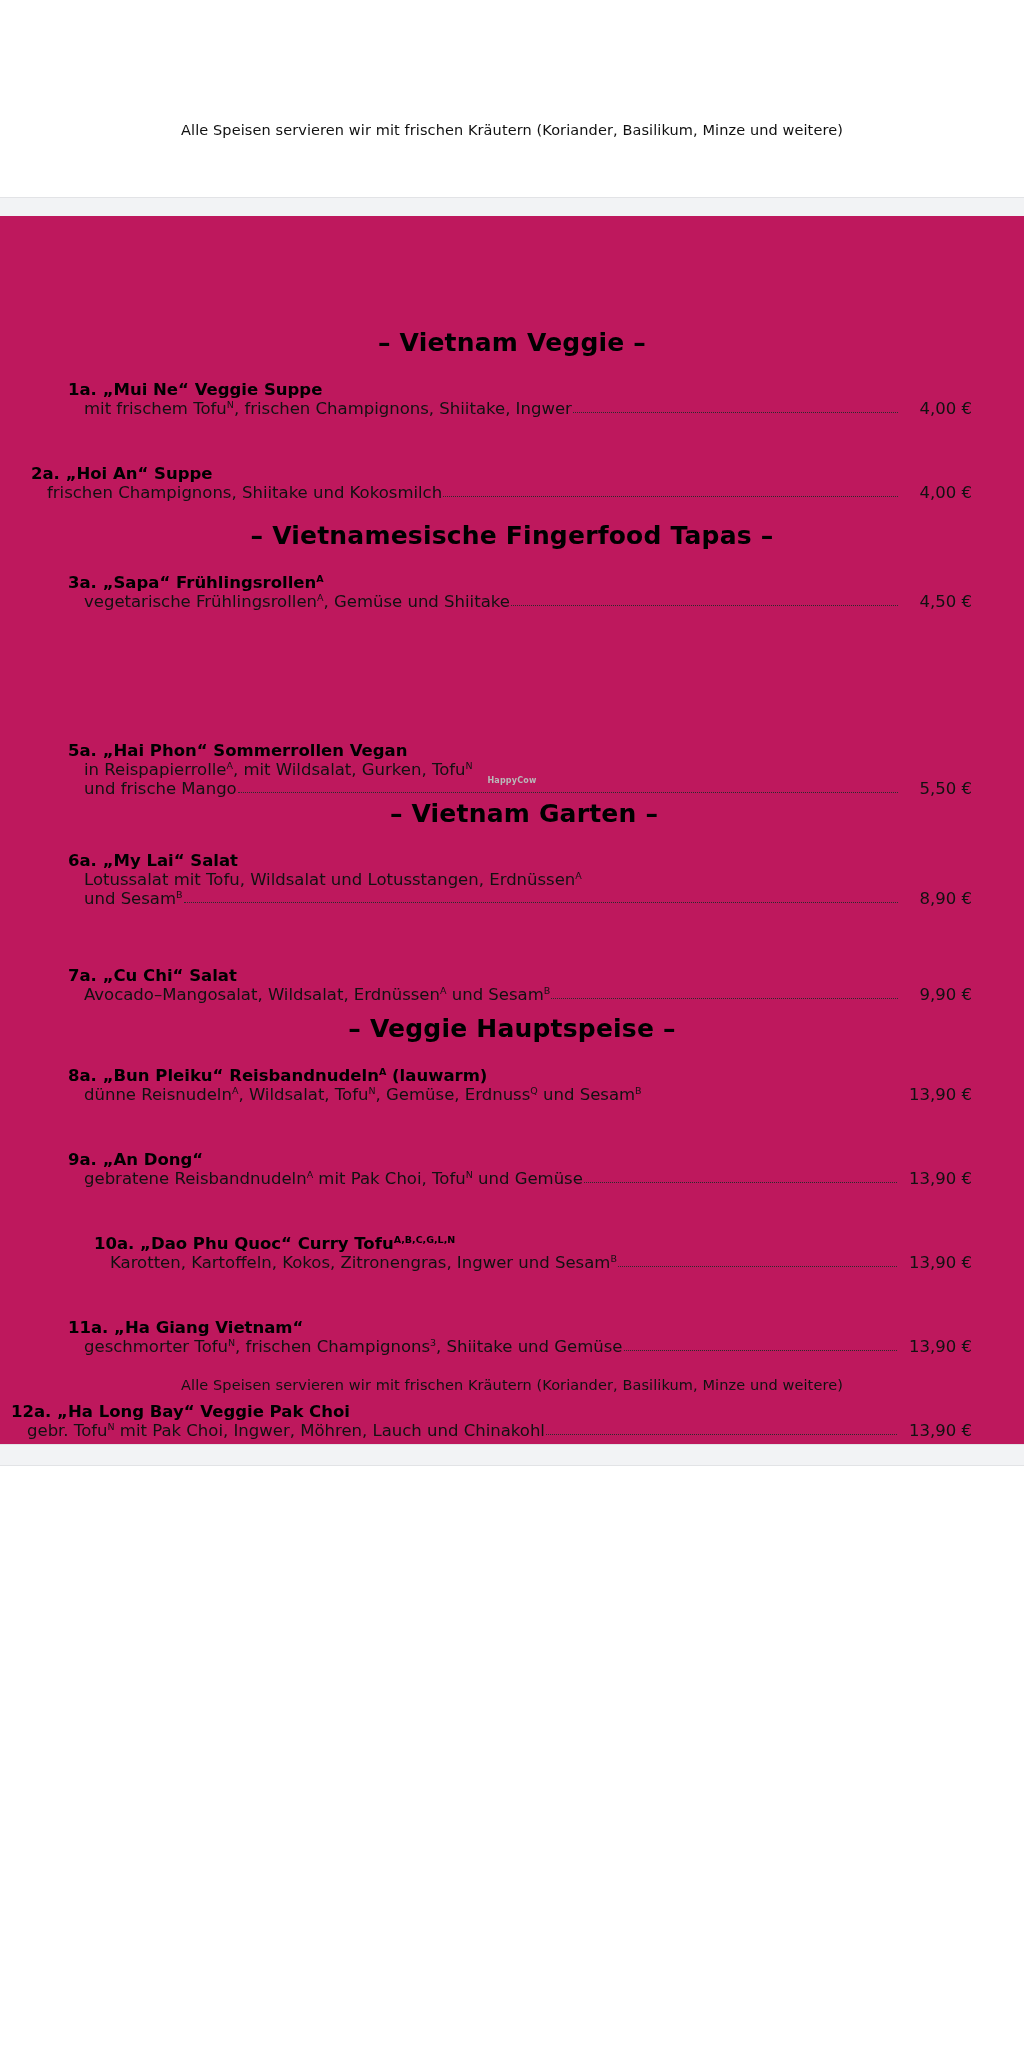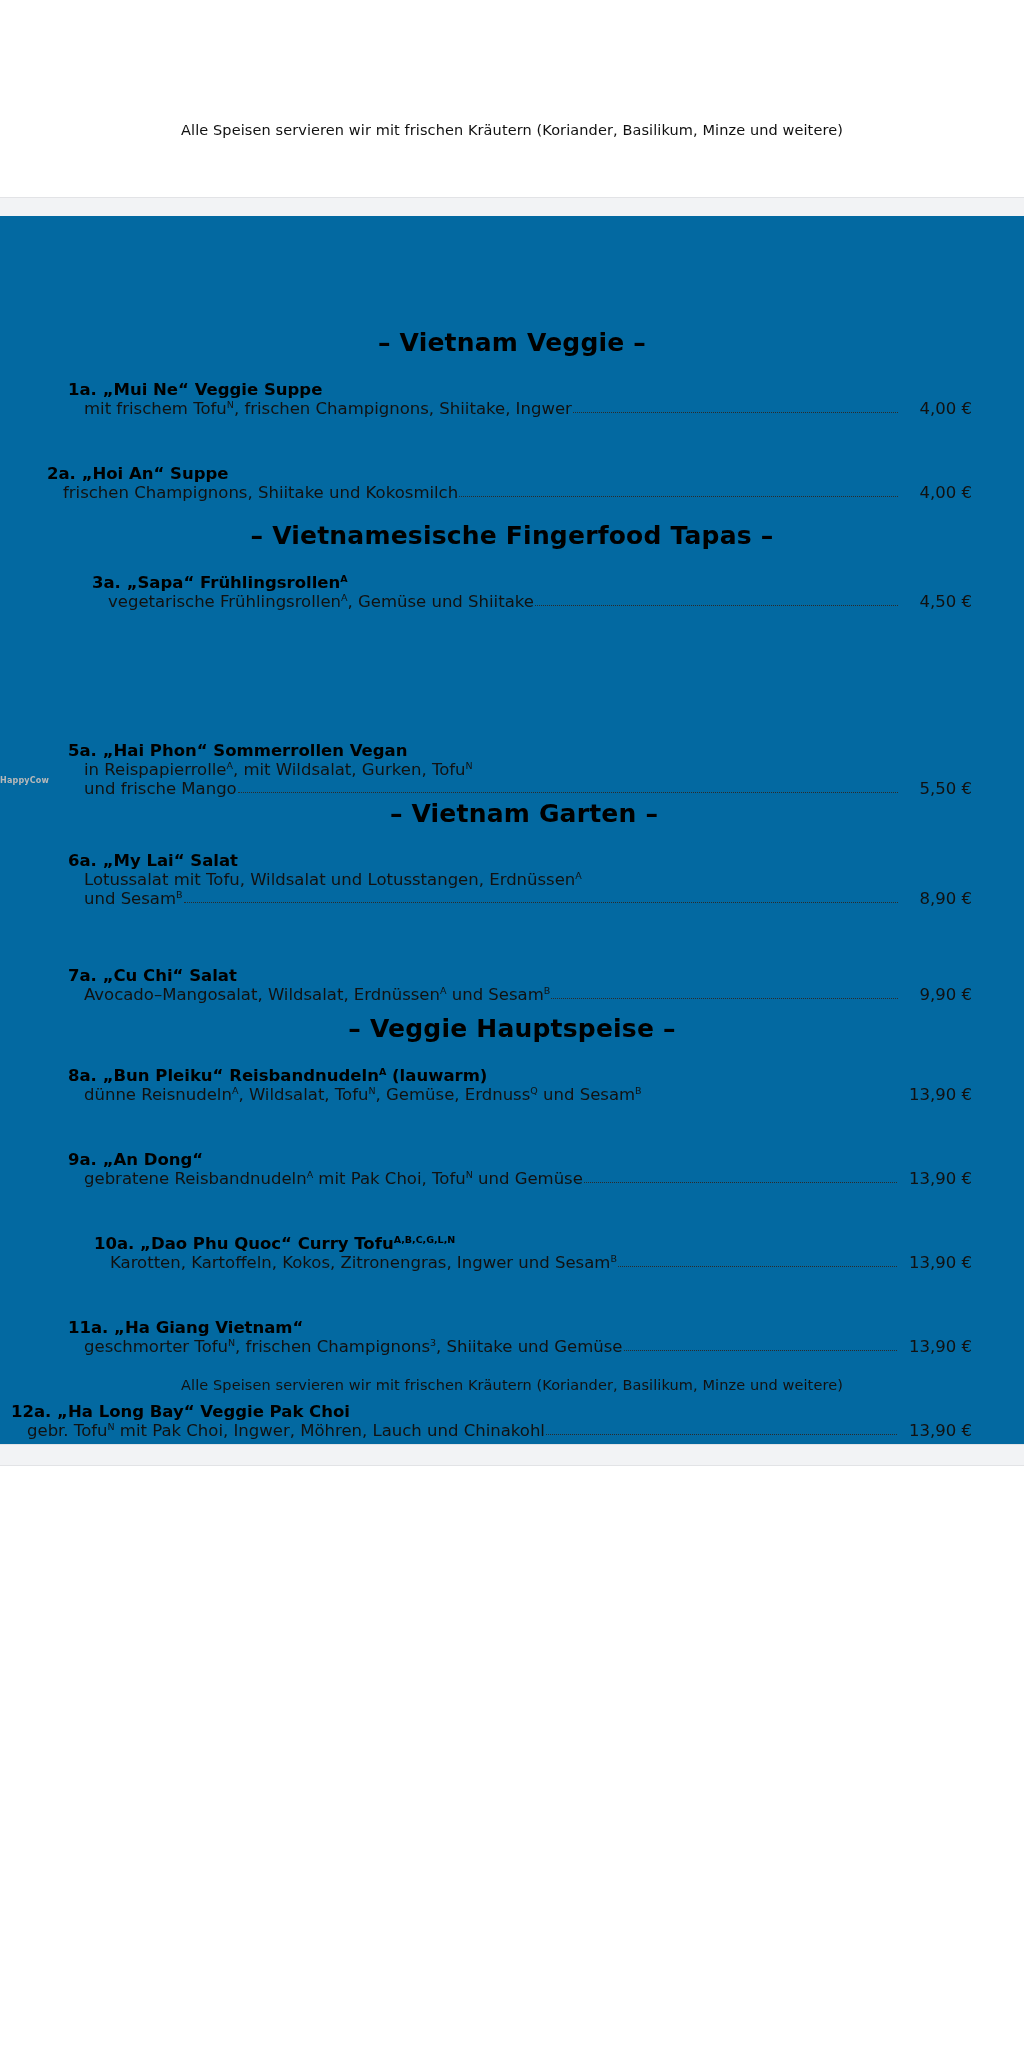--- a/index.html
+++ b/index.html
@@ -54,21 +54,21 @@
     background: #e2e3e6;
   }
 
   
   .sheet {
     position: absolute;
     left: 0;
     top: 216px;
     width: 1024px;
     height: 1229px;
-    background: #0369a1;
+    background: #be185d;
   }
 
   .section-title {
     text-align: center;
     font-size: 25px;
     font-weight: bold;
     color: #000;
     letter-spacing: 0.2px;
   }
 
@@ -112,21 +112,21 @@
   }
   .no-leader .leader { border-bottom: none; }
 
   sup {
     font-size: 9.5px;
     vertical-align: super;
     line-height: 0;
   }
 
   .watermark {
-    text-align: left;
+    text-align: center;
     font-size: 8px;
     font-weight: bold;
     color: #b9b9b9;
     letter-spacing: 0.2px;
   }
 
   .bottom-note {
     text-align: center;
     font-size: 14.5px;
     color: #111;
@@ -147,30 +147,30 @@
   <div class="sheet" id="sheet">
       <div class="section-title" style="position: absolute; left: 0px; width: 1024px; top: 112px;">– Vietnam Veggie –</div>
       <div class="item" style="position: absolute; left: 0px; right: 0px; top: 164px;">
         <div class="item-title">1a. „Mui Ne“ Veggie Suppe</div>
         <div class="item-line">
           <span class="desc">mit frischem Tofu<sup>N</sup>, frischen Champignons, Shiitake, Ingwer</span>
           <span class="leader"></span>
           <span class="price">4,00 €</span>
         </div>
       </div>
-      <div class="item" style="position: absolute; left: 16px; right: 0px; top: 248px; padding-left: 31px;">
+      <div class="item" style="position: absolute; left: 0px; right: 0px; top: 248px; padding-left: 31px;">
         <div class="item-title">2a. „Hoi An“ Suppe</div>
         <div class="item-line">
           <span class="desc">frischen Champignons, Shiitake und Kokosmilch </span>
           <span class="leader"></span>
           <span class="price">4,00 €</span>
         </div>
       </div>
       <div class="section-title" style="position: absolute; left: 0px; width: 1024px; top: 305px;">– Vietnamesische Fingerfood Tapas –</div>
-      <div class="item" style="position: absolute; left: 0px; right: 0px; top: 357px; margin-left: 24px;">
+      <div class="item" style="position: absolute; left: 0px; right: 0px; top: 357px;">
         <div class="item-title">3a. „Sapa“ Frühlingsrollen<sup>A</sup></div>
         <div class="item-line">
           <span class="desc">vegetarische Frühlingsrollen<sup>A</sup>, Gemüse und Shiitake</span>
           <span class="leader"></span>
           <span class="price">4,50 €</span>
         </div>
       </div>
       <div class="item" style="position: absolute; left: 0px; right: 0px; top: 525px;">
         <div class="item-title">5a. „Hai Phon“ Sommerrollen Vegan</div>
         <div class="item-line no-leader">

